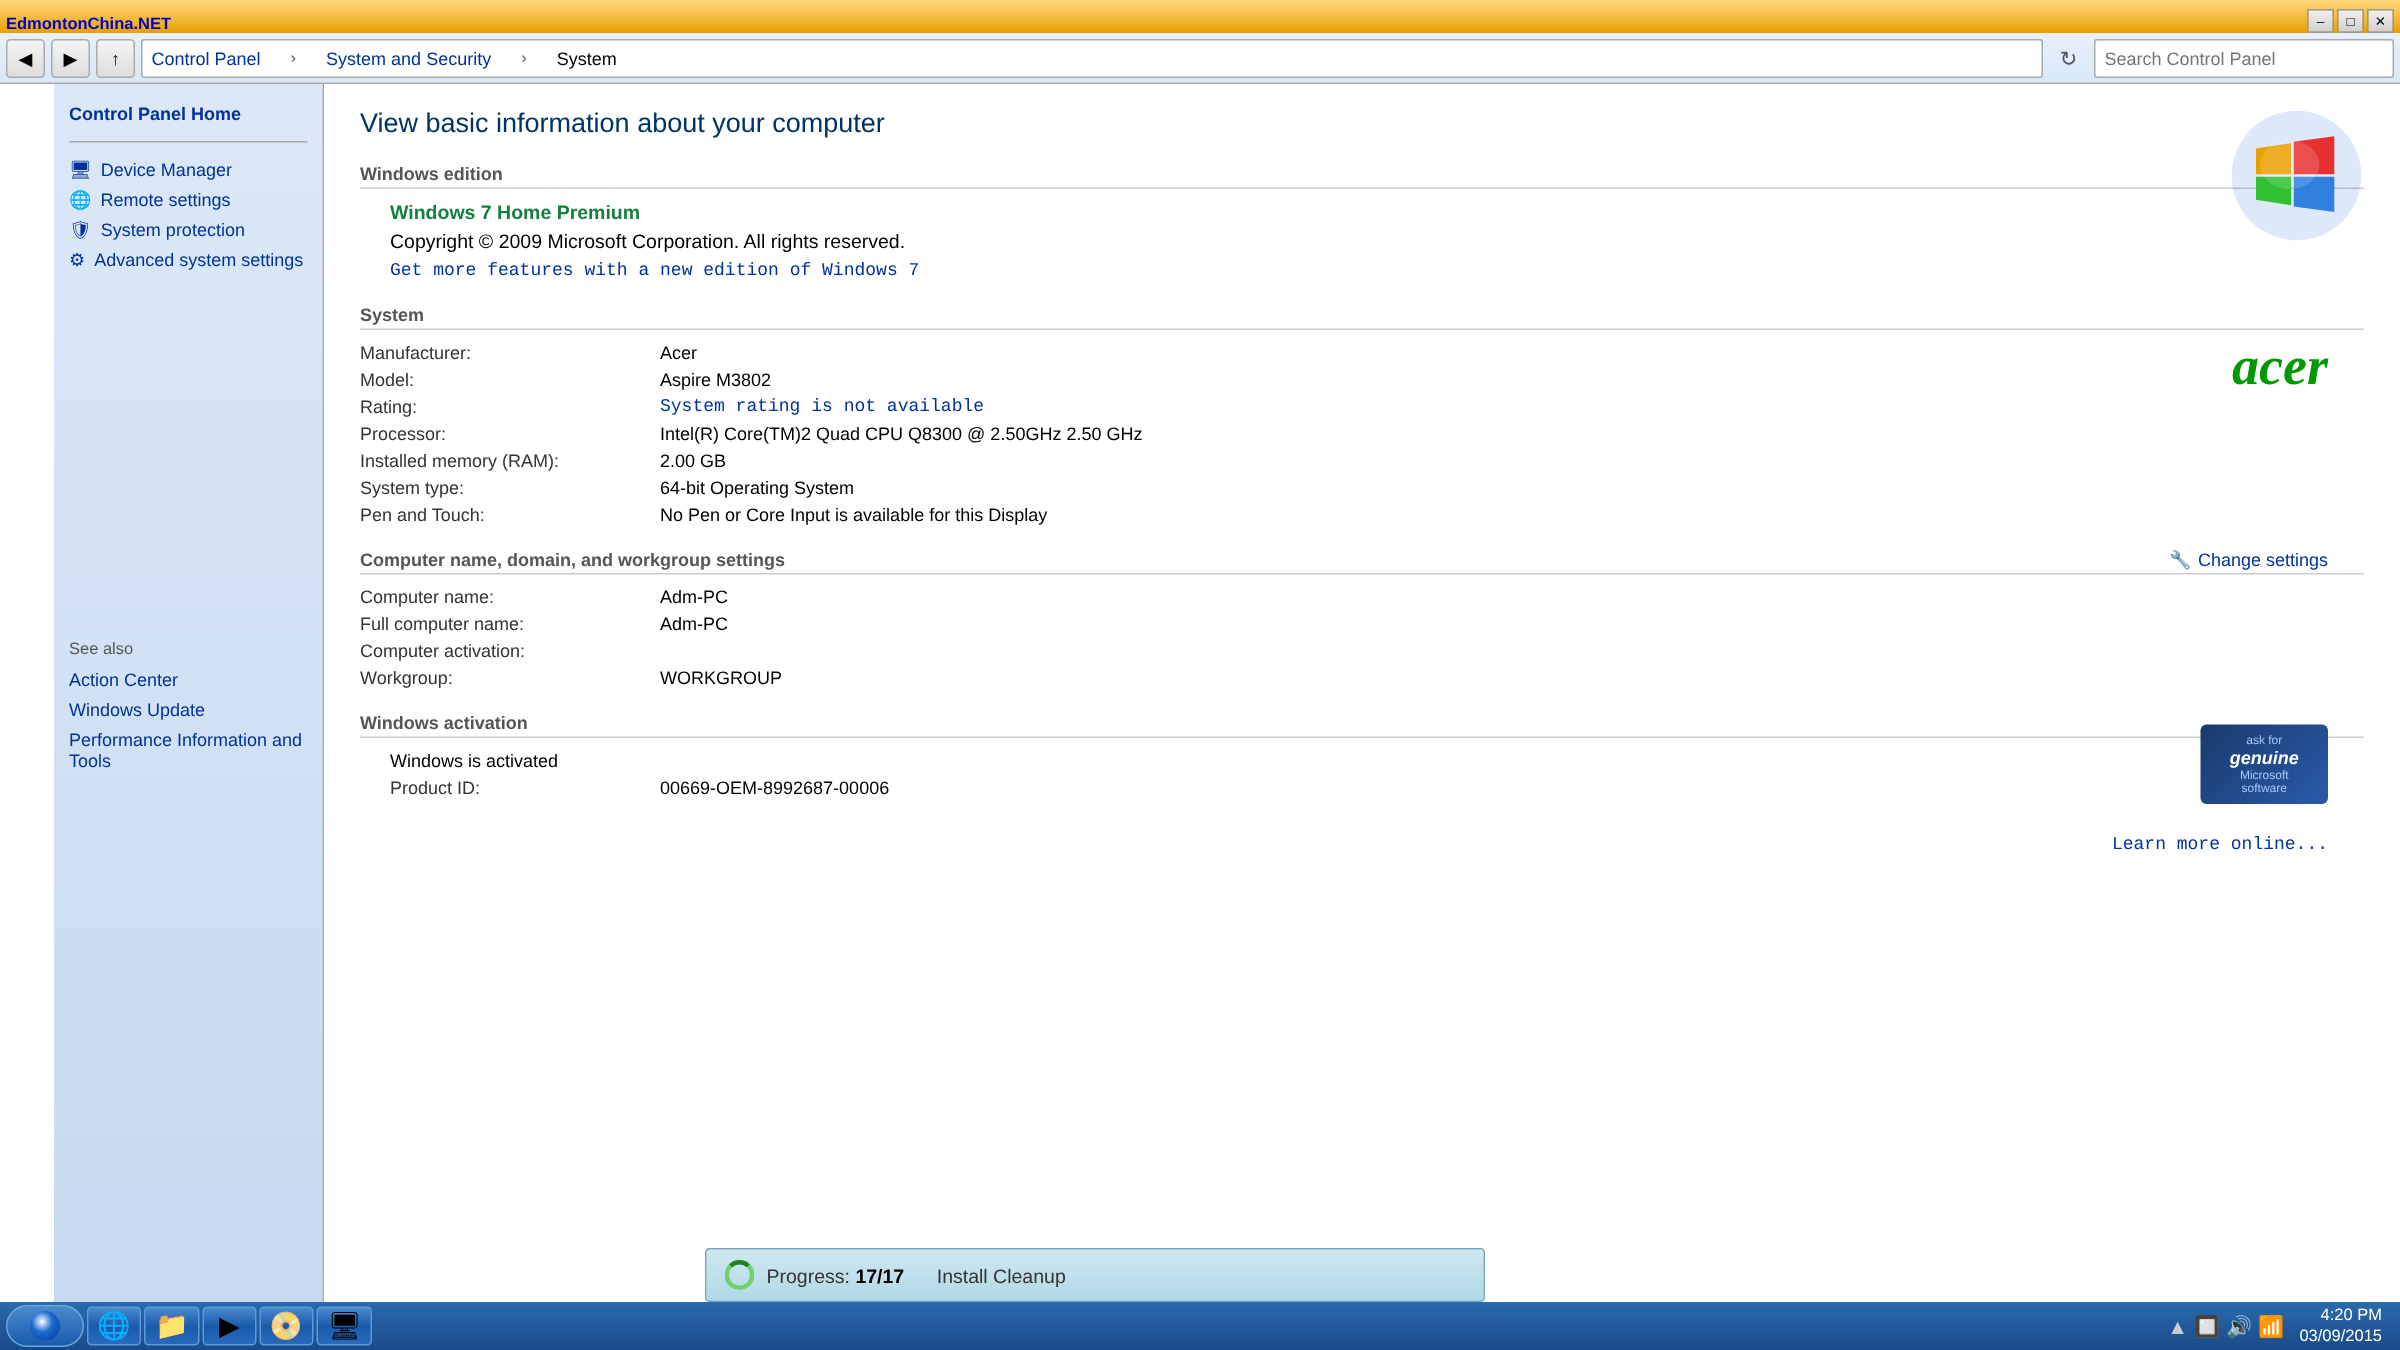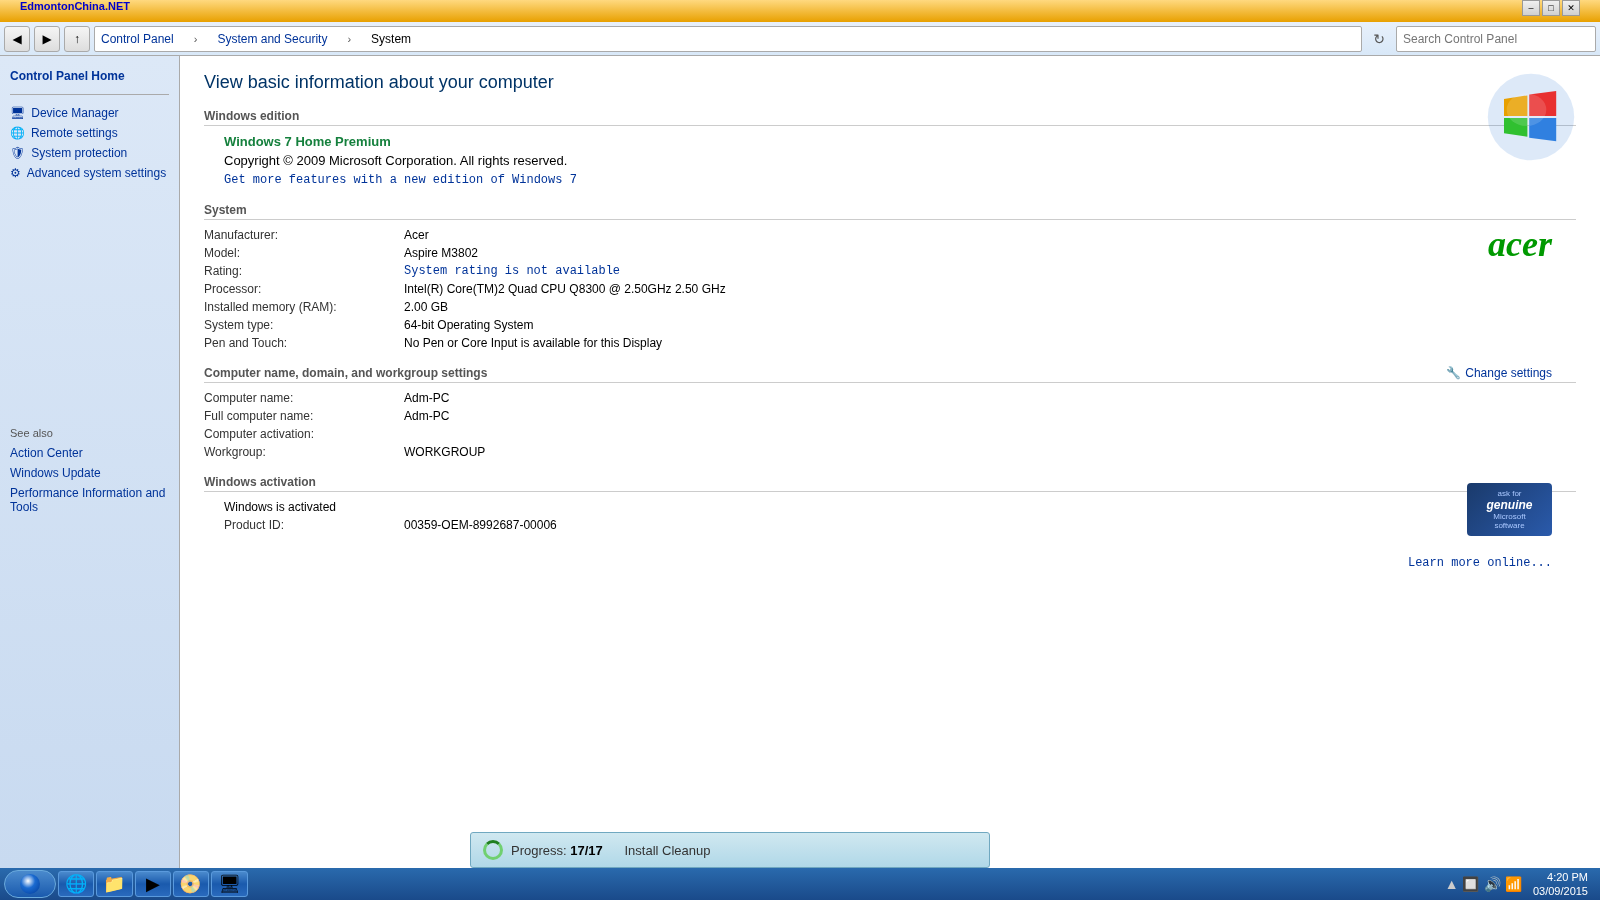--- a/index.html
+++ b/index.html
@@ -3,22 +3,22 @@
   <meta charset="utf-8">
   <style>
     * { margin: 0; padding: 0; box-sizing: border-box; }
     body { font-family: 'Segoe UI', Tahoma, Geneva, Verdana, sans-serif; font-size: 12px; background: #fff; width: 1600px; height: 900px; overflow: hidden; }
 
     
     .title-bar {
       background: linear-gradient(to bottom, #ffd97f, #e8a000);
       height: 22px;
       display: flex;
-      align-items: flex-start;
-      padding: 0 20px;
+      align-items: flex-end;
+      padding: 0 4px;
       justify-content: space-between;
     }
     .title-bar-left {
       display: flex;
       align-items: center;
       gap: 4px;
     }
     .title-bar-logo {
       font-size: 11px;
       font-weight: bold;
@@ -98,20 +98,21 @@
       justify-content: center;
       font-size: 14px;
       color: #555;
       cursor: pointer;
     }
 
     
     .main-layout {
       display: flex;
       height: calc(900px - 22px - 34px - 32px);
+      margin-left: 36px;
     }
 
     
     .sidebar {
       width: 180px;
       background: linear-gradient(to bottom, #dce8f7, #c8daf0);
       border-right: 1px solid #aaa;
       padding: 10px 0;
       overflow-y: auto;
     }
@@ -479,21 +480,21 @@
           <div style="color:#aac8ff; font-size:8px; text-align:center;">software</div>
         </div>
       </div>
 
       <div class="section-label">Windows activation</div>
       <div class="info-row">
         <span class="info-value" style="padding-left:20px;">Windows is activated</span>
       </div>
       <div class="info-row">
         <span class="info-label" style="padding-left:20px; width:200px;">Product ID:</span>
-        <span class="info-value">00359-OEM-8992687-00006</span>
+        <span class="info-value">00669-OEM-8992687-00006</span>
       </div>
 
       <div style="position:absolute; right:24px; top:80px;">
         <a class="info-link">Learn more online...</a>
       </div>
     </div>
 
   </div>
 </div>
 

